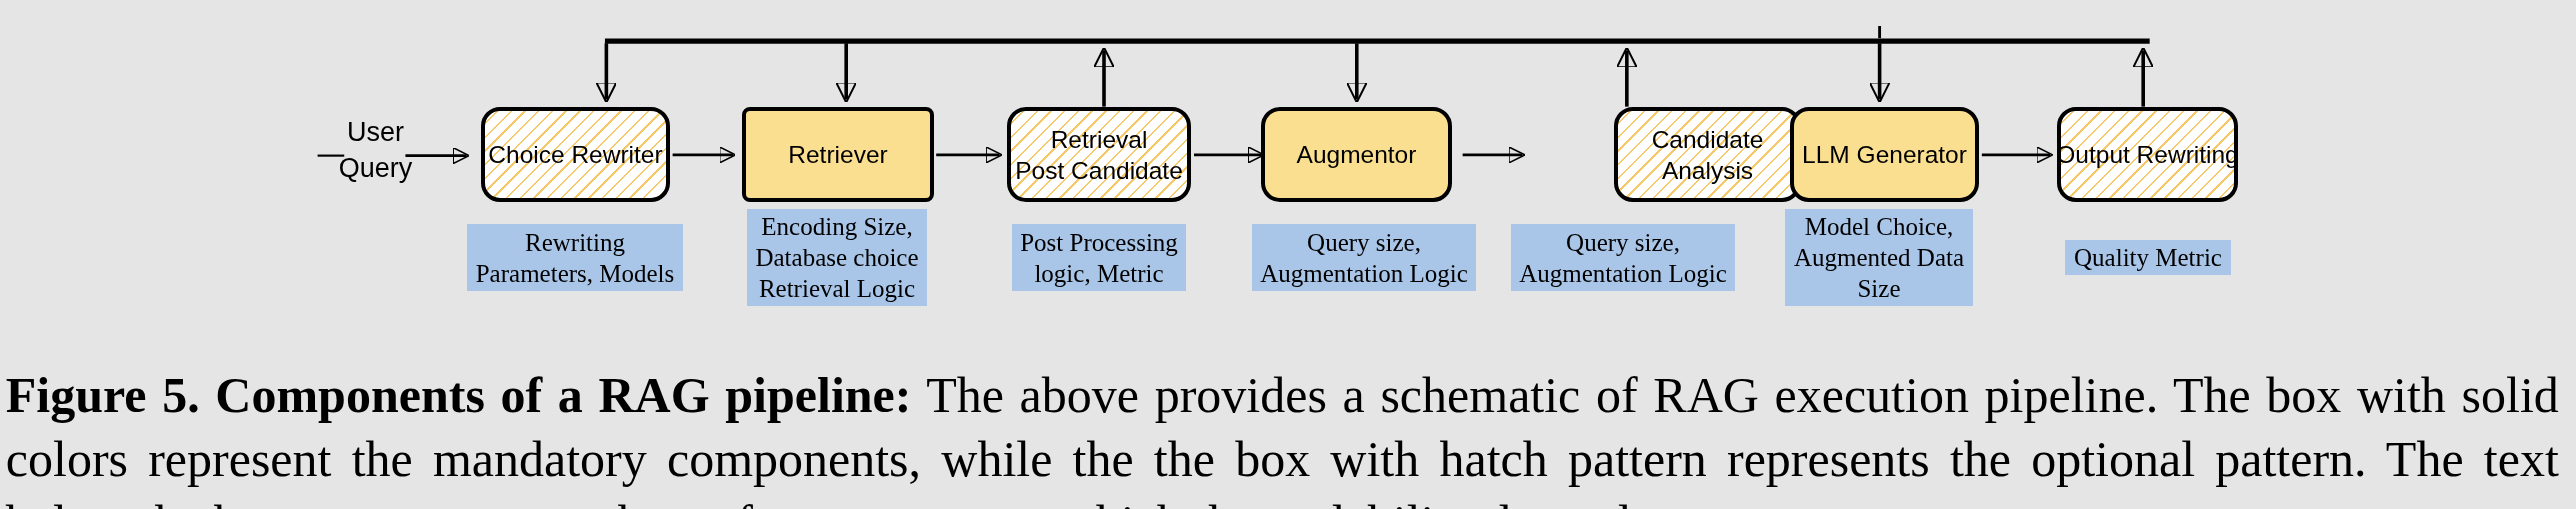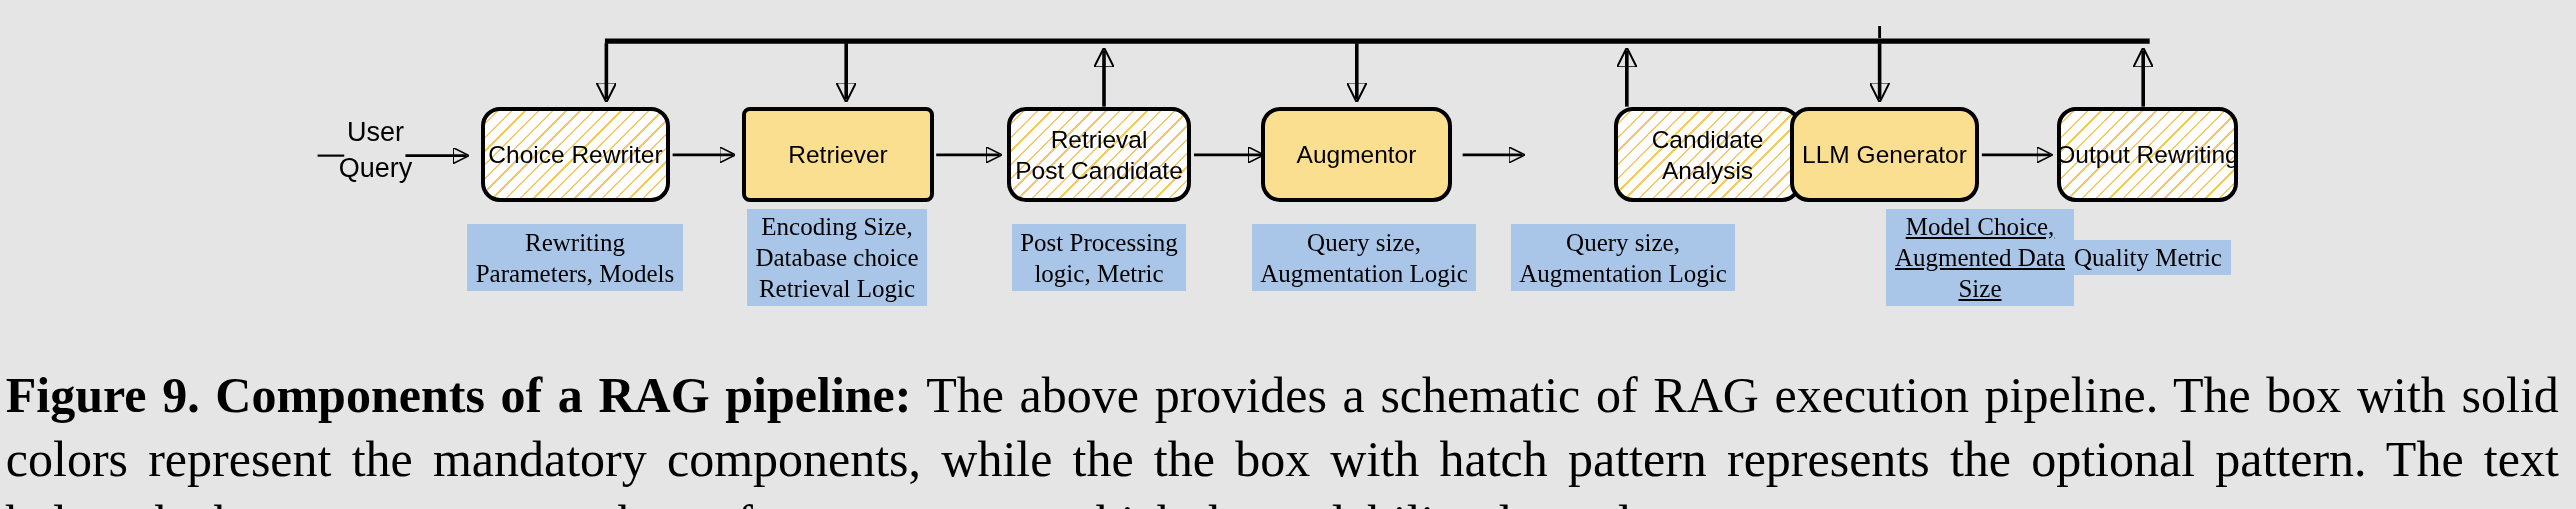--- a/index.html
+++ b/index.html
@@ -126,25 +126,25 @@
 logic, Metric</span>
   </div>
   <div class="param" style="left:1213px;">
     <span class="chip">Query size,
 Augmentation Logic</span>
   </div>
   <div class="param" style="left:1472px;">
     <span class="chip">Query size,
 Augmentation Logic</span>
   </div>
-  <div class="param" style="left:1829px;text-decoration:underline;">
+  <div class="param" style="left:1728px;">
     <span class="chip">Model Choice,
 Augmented Data
 Size</span>
   </div>
   <div class="param" style="left:1997px;">
     <span class="chip">Quality Metric</span>
   </div>
 
-  <p class="caption"><span class="cap-lead">Figure 9. Components of a RAG pipeline:</span><span> The above provides a schematic of RAG execution pipeline. The box with solid colors represent the mandatory components, while the the box with hatch pattern represents the optional pattern. The text below the boxes represent a subset of parameters on which the scalability depends.</span></p>
+  <p class="caption"><span class="cap-lead">Figure 5. Components of a RAG pipeline:</span><span> The above provides a schematic of RAG execution pipeline. The box with solid colors represent the mandatory components, while the the box with hatch pattern represents the optional pattern. The text below the boxes represent a subset of parameters on which the scalability depends.</span></p>
 
 </div>
 
 
 </body></html>

